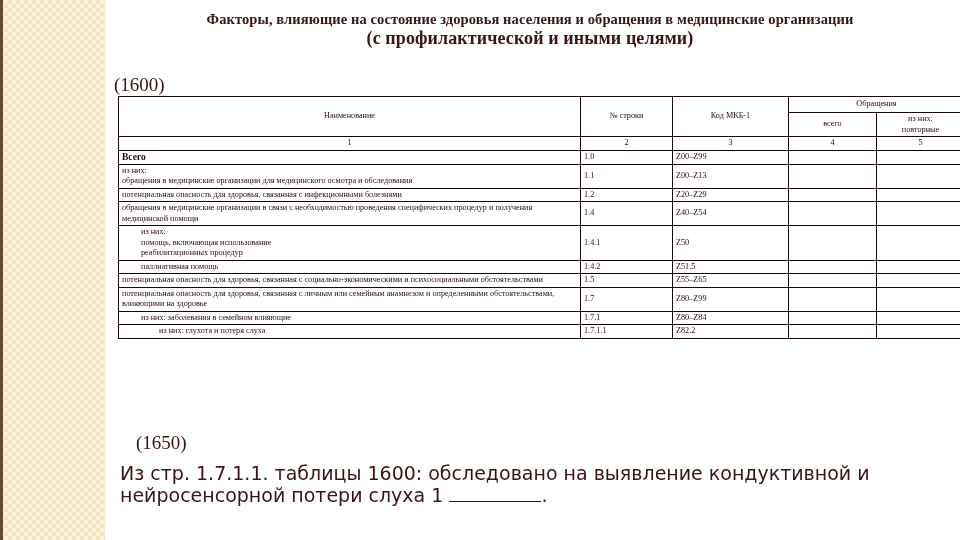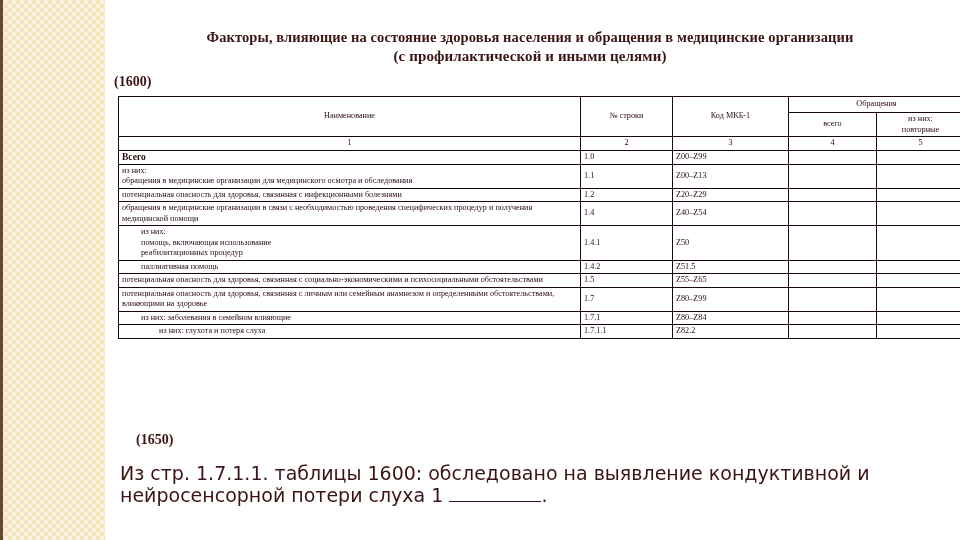--- a/index.html
+++ b/index.html
@@ -55,27 +55,27 @@
     text-align: center;
   }
   .title-line {
     font-weight: bold;
     font-size: 14.5px;
     line-height: 19px;
     color: #3c1414;
     letter-spacing: .1px;
   }
   .title-line.t1 { font-size: 14.5px; }
-  .title-line.t2 { font-size: 14.5px; margin-top: 18px; }
-  .title-line.t3 { font-size: 15px; }
+  .title-line.t2 { font-size: 14.5px; }
+  .title-line.t3 { font-size: 18px; }
 
   .form-code {
     position: absolute;
-    font-weight: bold;
-    font-size: 14px;
+    font-weight: normal;
+    font-size: 19px;
     color: #3c1414;
   }
   #form-code-1600 { left: 114px; top: 74px; }
   #form-code-1650 { left: 136px; top: 432px; }
 
   
   #table-wrap {
     position: absolute;
     left: 118px;
     top: 96px;

